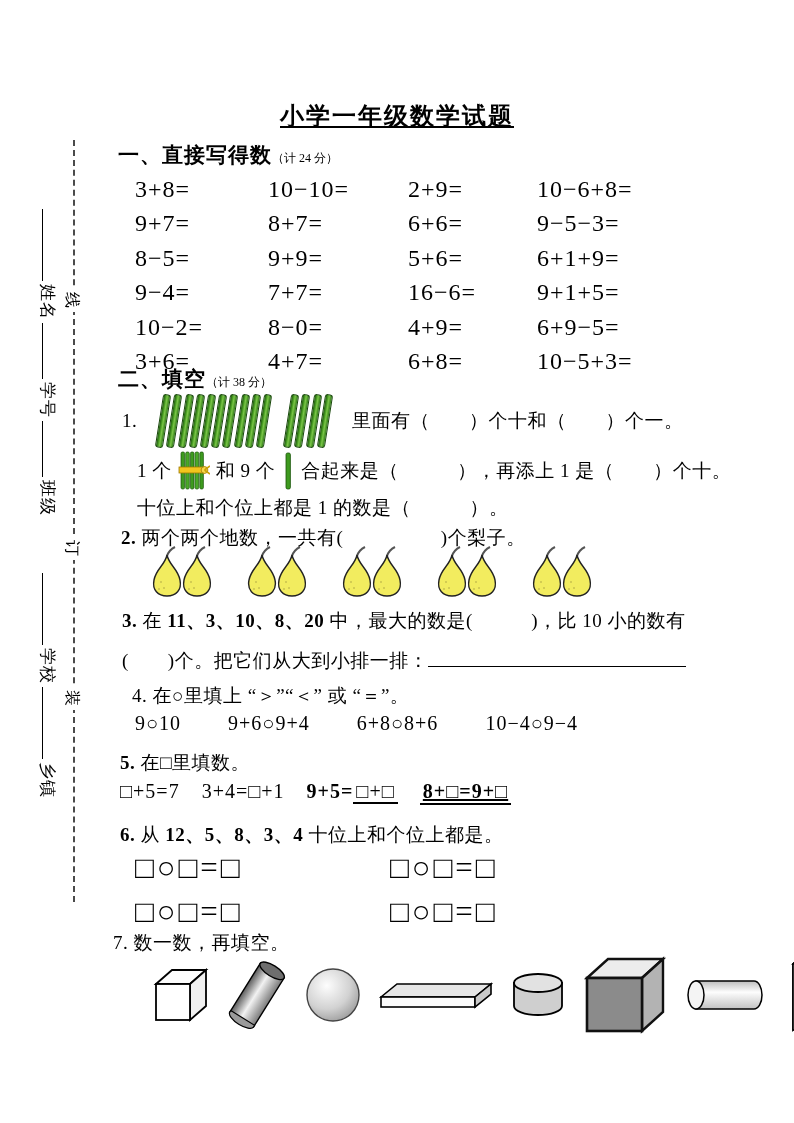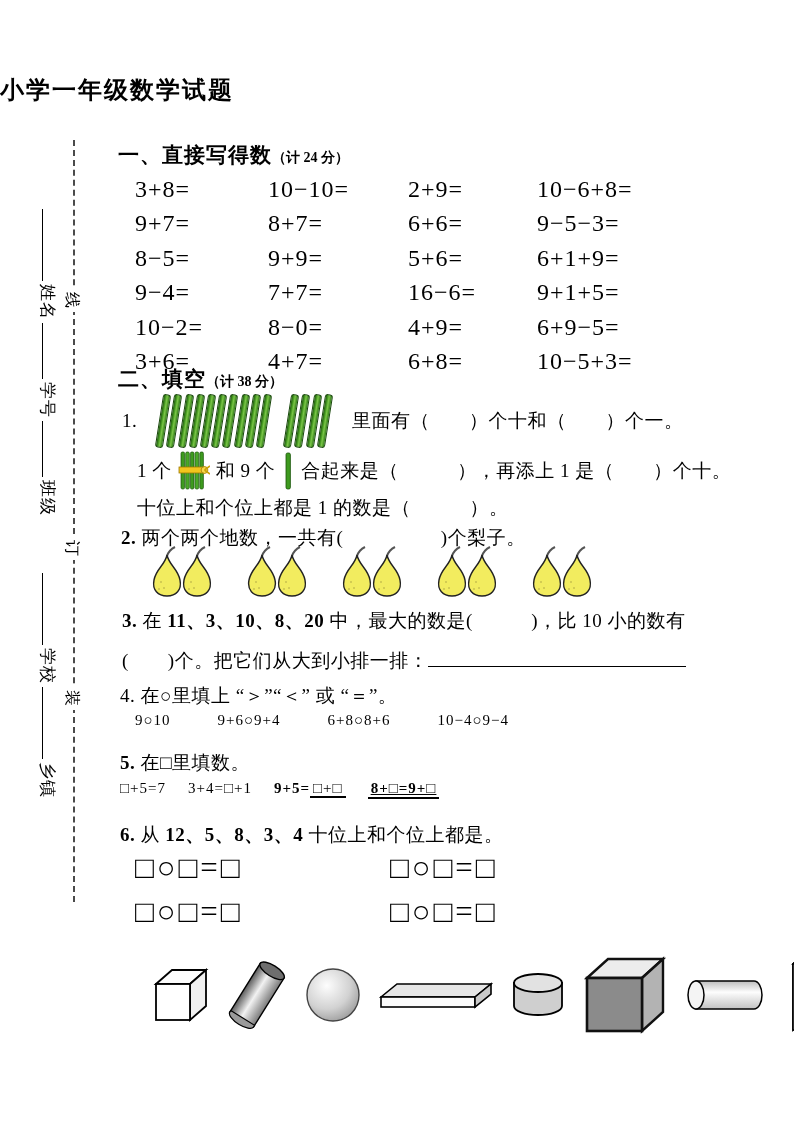--- a/index.html
+++ b/index.html
@@ -11,41 +11,41 @@
   .dash-line { position:absolute; left:73px; top:140px; height:762px; width:0;
     border-left:2px dashed #4a4a4a; }
   .mline { position:absolute; left:60px; transform-origin:0 0; transform:rotate(90deg);
     white-space:nowrap; font-size:17px; letter-spacing:1px; }
   .mline .blank { display:inline-block; width:72px; height:1em;
     border-bottom:1.5px solid #000; margin:0 3px; vertical-align:baseline; }
   .mline .blank.short { width:56px; }
   .bchar { position:absolute; left:82px; transform-origin:0 0; transform:rotate(90deg);
     font-size:16px; background:#fff; padding:0 4px; letter-spacing:0; }
   
-  .title { position:absolute; left:0; top:74px; width:100%; text-align:left;
-    font-size:24px; font-weight:bold; letter-spacing:2px; }
+  .title { position:absolute; left:0; top:100px; width:100%; text-align:center;
+    font-size:24px; font-weight:bold; letter-spacing:2px;text-decoration:underline; }
   .sec-head { position:absolute; left:118px; font-size:21px; font-weight:bold; letter-spacing:1px; }
-  .sec-head .score { font-size:14px; font-weight:bold; letter-spacing:0; }
+  .sec-head .score { font-size:12px; font-weight:normal; letter-spacing:0; }
   
   .probs { position:absolute; left:135px; top:172px; display:grid;
     grid-template-columns:133px 140px 129px 150px; grid-auto-rows:34.5px;
     font-size:24px; letter-spacing:1px; align-items:center; }
   
   .q { position:absolute; font-size:19px; letter-spacing:0.5px; white-space:nowrap; }
   .qnum-b { font-weight:bold; }
   .bnum { font-weight:bold; }
   .row-flex { display:flex; align-items:center; }
   
   .sticks { display:flex; align-items:flex-end; }
   .stick { width:6px; height:52px; margin-right:3.2px; border-radius:3px;
     background:linear-gradient(90deg,#1d5a0b,#4ea227 35%,#7cc649 55%,#2f7d15);
     border:1px solid #174709; transform:rotate(9deg); }
   .stick-gap { width:16px; }
   
-  .itemrow { position:absolute; display:flex; font-size:15px; letter-spacing:1px; }
+  .itemrow { position:absolute; display:flex; font-size:20px; letter-spacing:1px; }
   .u { border-bottom:2px solid #000; padding:0 3px; }
   .blankline { display:inline-block; width:258px; border-bottom:1.6px solid #000; height:1.05em; }
   
   .eqgrid { position:absolute; left:135px; top:846px; display:grid;
     grid-template-columns:255px 255px; grid-auto-rows:44px;
     font-size:31px; letter-spacing:3px; align-items:center; }
   
   .shapes { position:absolute; left:148px; top:952px; display:flex; align-items:center; gap:15px; height:86px; }
   .pears { position:absolute; left:148px; top:545px; display:flex; gap:27px; }
   .pear-pair { display:flex; }
@@ -208,21 +208,21 @@
   </div>
 
   <div class="q" style="left:122px; top:608px;">
     <span class="qnum-b">3.</span>
     <span>在 </span><span class="bnum">11、3、10、8、20</span><span> 中，最大的数是(　　　)，比 10 小的数有</span>
   </div>
   <div class="q" style="left:122px; top:646px;">
     <span>(　　)个。把它们从大到小排一排：</span><span class="blankline"></span>
   </div>
 
-  <div class="q" style="left:120px; top:683px;">
+  <div class="q" style="left:132px; top:683px;">
     <span>4.</span>
     <span>在○里填上 “＞”“＜” 或 “＝”。</span>
   </div>
   <div class="itemrow" style="left:135px; top:712px; gap:47px;">
     <span>9○10</span>
     <span>9+6○9+4</span>
     <span>6+8○8+6</span>
     <span>10−4○9−4</span>
   </div>
 
@@ -241,20 +241,24 @@
     <span class="qnum-b">6.</span>
     <span>从 </span><span class="bnum">12、5、8、3、4</span><span> 十位上和个位上都是。</span>
   </div>
   <div class="eqgrid">
     <span>□○□=□</span>
     <span>□○□=□</span>
     <span>□○□=□</span>
     <span>□○□=□</span>
   </div>
 
+  <div class="q" style="left:113px; top:930px;">
+    <span>7.</span>
+    <span>数一数，再填空。</span>
+  </div>
 
   <div class="shapes">
 
     <svg width="62" height="62" viewBox="0 0 62 62">
       <polygon points="8,20 24,6 58,6 42,20" fill="#fcfcfc" stroke="#000" stroke-width="1.8"></polygon>
       <polygon points="42,20 58,6 58,42 42,56" fill="#f0f0f0" stroke="#000" stroke-width="1.8"></polygon>
       <rect x="8" y="20" width="34" height="36" fill="#ffffff" stroke="#000" stroke-width="1.8"></rect>
     </svg>
 
     <svg width="64" height="74" viewBox="0 0 64 74">

